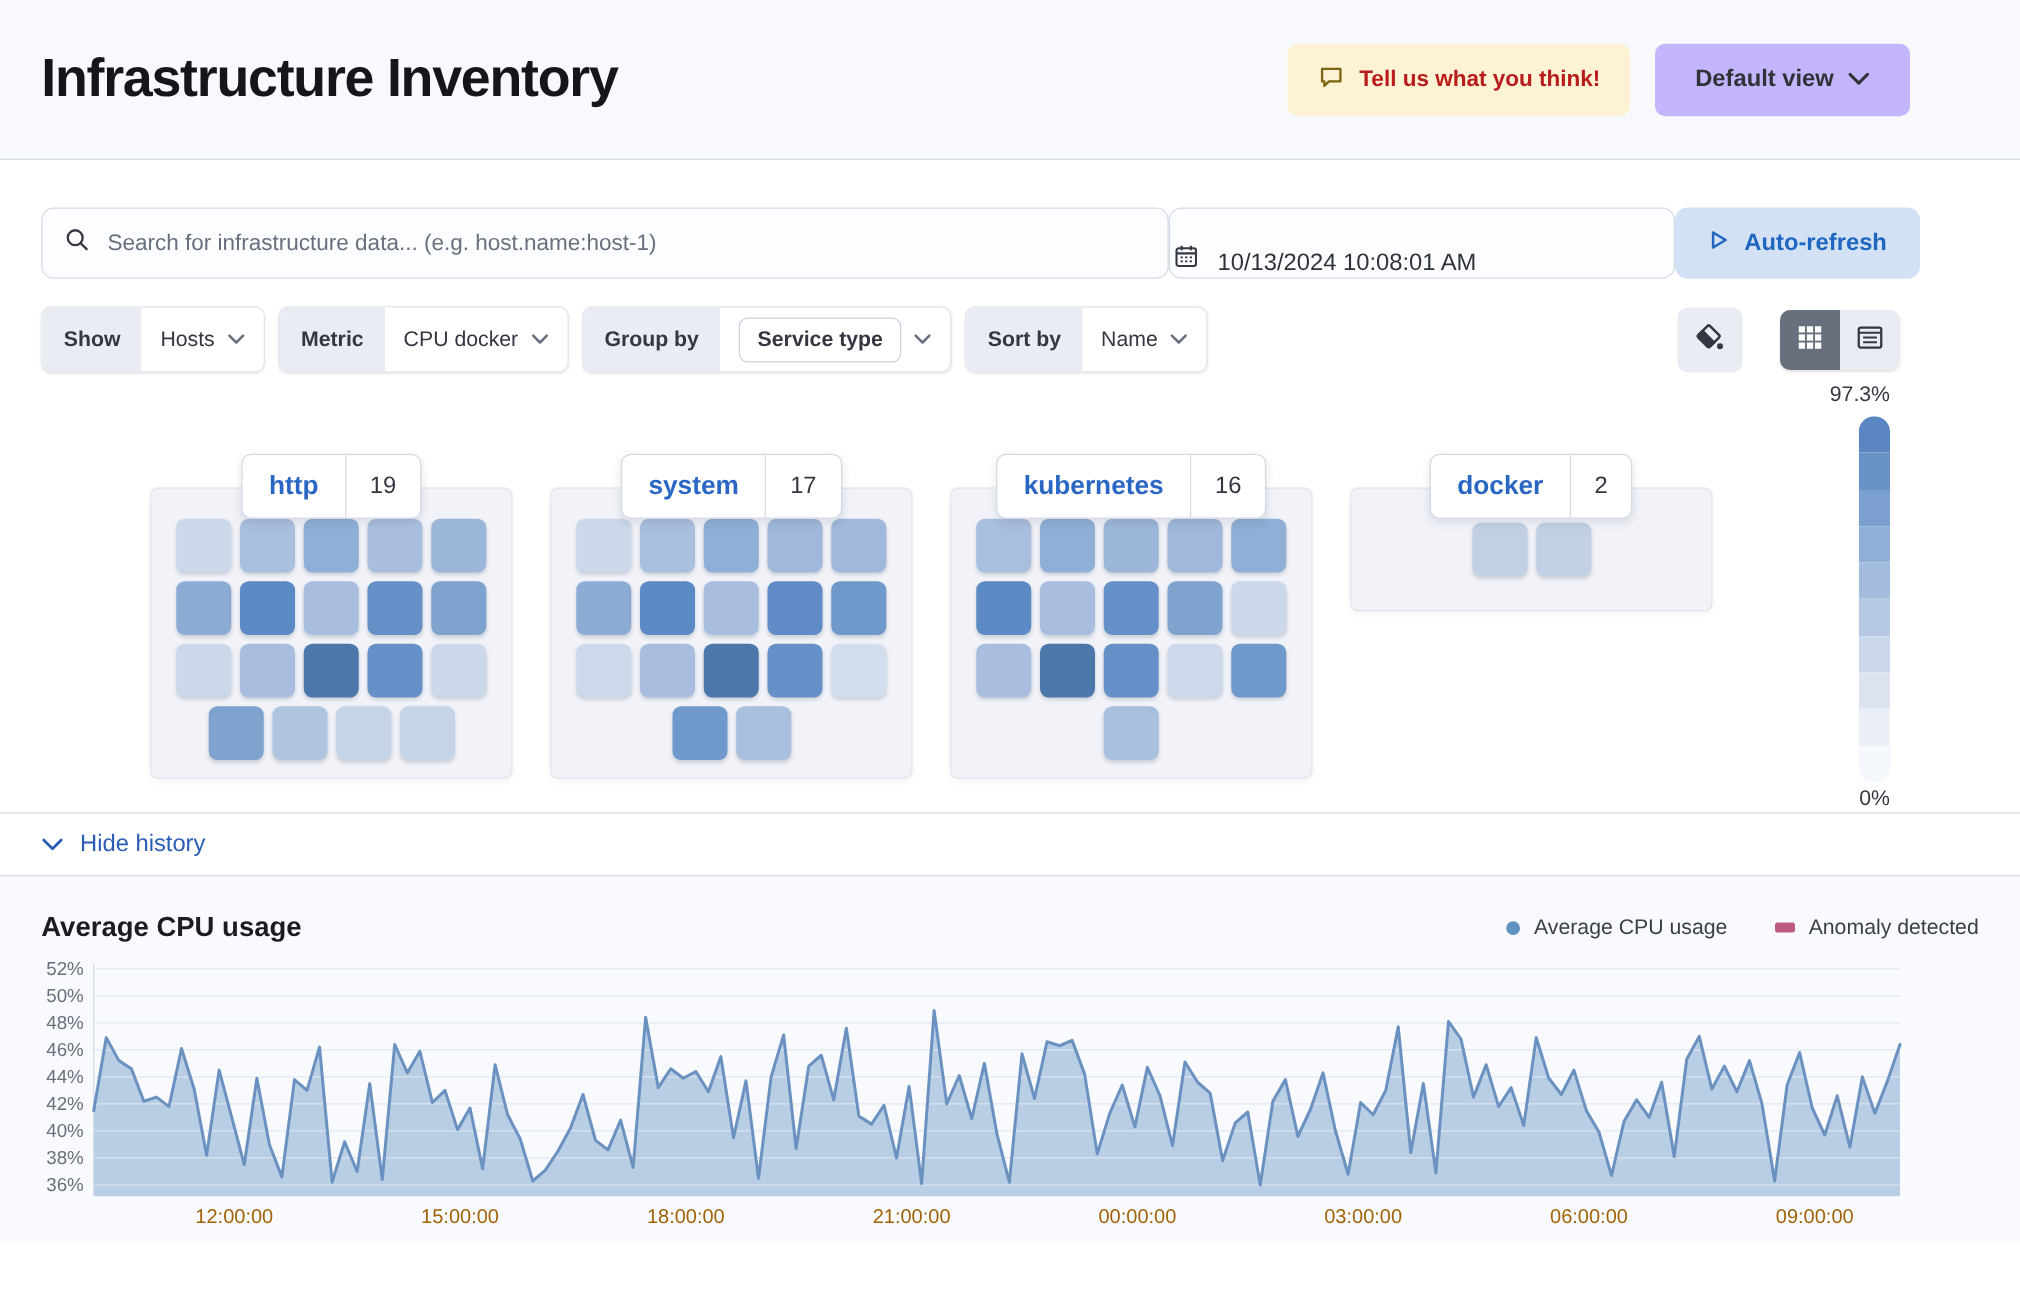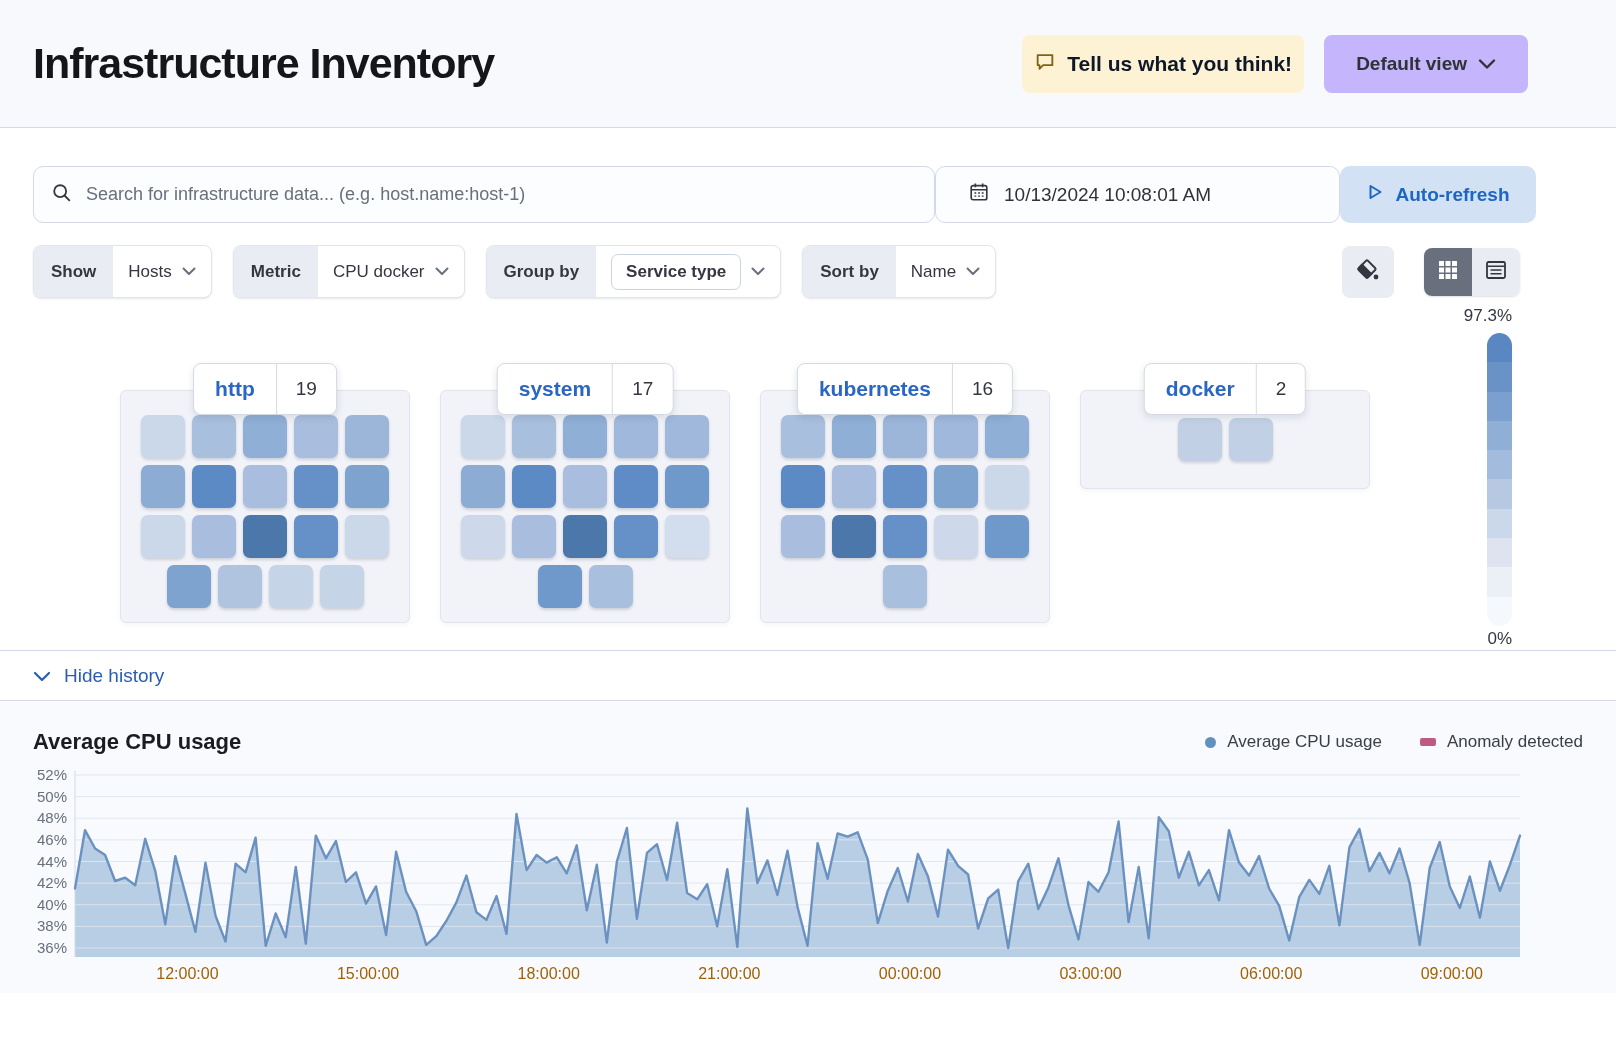--- a/index.html
+++ b/index.html
@@ -5,37 +5,37 @@
   * { margin:0; padding:0; box-sizing:border-box; }
   html,body { width:1616px; height:1038px; overflow:hidden; }
   body { font-family:"Liberation Sans", sans-serif; background:#fff; color:#343741; }
 
   
   .header { height:128px; background:#f7f9fc; border-bottom:1px solid #d3dae6;
             display:flex; align-items:center; padding:0 88px 0 33px; gap:20px; }
   .page-title { flex:1; font-size:43px; font-weight:800; color:#14161a; letter-spacing:-1px; }
   .btn { display:inline-flex; align-items:center; gap:11px; border:none; cursor:pointer;
          border-radius:8px; height:58px; font-family:inherit; }
-  .feedback-btn { background:#fdf2d3; color:#0f172a; font-size:21px; font-weight:700; padding:0 12px; }
+  .feedback-btn { background:#fdf2d3; color:#b91c1c; font-size:18px; font-weight:700; padding:0 24px; }
   .viewsel-btn  { background:#c4b5fd; color:#2f3338; font-size:19px; font-weight:700; padding:0 32px; }
 
   
   .toolbar { display:flex; gap:0; padding:38px 80px 0 33px; }
   .search-box { flex:1; height:57px; background:#fbfdff; border:1px solid #d3dae6; border-radius:10px;
                 display:flex; align-items:center; gap:13px; padding:0 17px; }
   .search-box input { border:none; outline:none; background:transparent; flex:1;
                       font-size:18px; font-family:inherit; color:#343741; }
   .search-box input::placeholder { color:#69707d; }
   .date-box { width:405px; height:57px; background:#fbfdff; border:1px solid #d3dae6; border-radius:10px;
-              display:flex; align-items:center; gap:14px; padding:0 32px; font-size:19px; color:#2f3338; }
+              display:flex; align-items:flex-end; gap:14px; padding:0 2px; font-size:19px; color:#2f3338; }
   .refresh-btn { width:196px; height:57px; background:#d2e2f4; color:#1f66c0; border-radius:10px;
                  font-size:19px; font-weight:700; justify-content:center; }
 
   
-  .filters { display:flex; align-items:center; gap:21px; padding:22px 96px 0 33px; }
+  .filters { display:flex; align-items:center; gap:11px; padding:22px 96px 0 33px; }
   .fctl { display:flex; height:53px; border-radius:8px; overflow:hidden;
           border:1px solid #e1e5ee; box-shadow:0 1px 2px rgba(52,55,65,.12); background:#fff; }
   .fctl .flabel { background:#e9edf3; display:flex; align-items:center; padding:0 17px;
                   font-weight:700; font-size:17px; color:#343741; }
   .fctl .fvalue { display:flex; align-items:center; gap:10px; padding:0 15px; font-size:17px; color:#343741; cursor:pointer; }
   .gb-pill { border:1px solid #ccd4e2; border-radius:7px; padding:7px 14px; font-weight:700; font-size:17px; }
   .right-tools { margin-left:auto; display:flex; align-items:center; gap:30px; }
   .icon-btn { width:52px; height:52px; border-radius:8px; background:#e9ecf2; border:none; cursor:pointer;
               display:flex; align-items:center; justify-content:center; }
   .seg { display:flex; border-radius:8px; overflow:hidden; box-shadow:0 1px 2px rgba(52,55,65,.15); }

